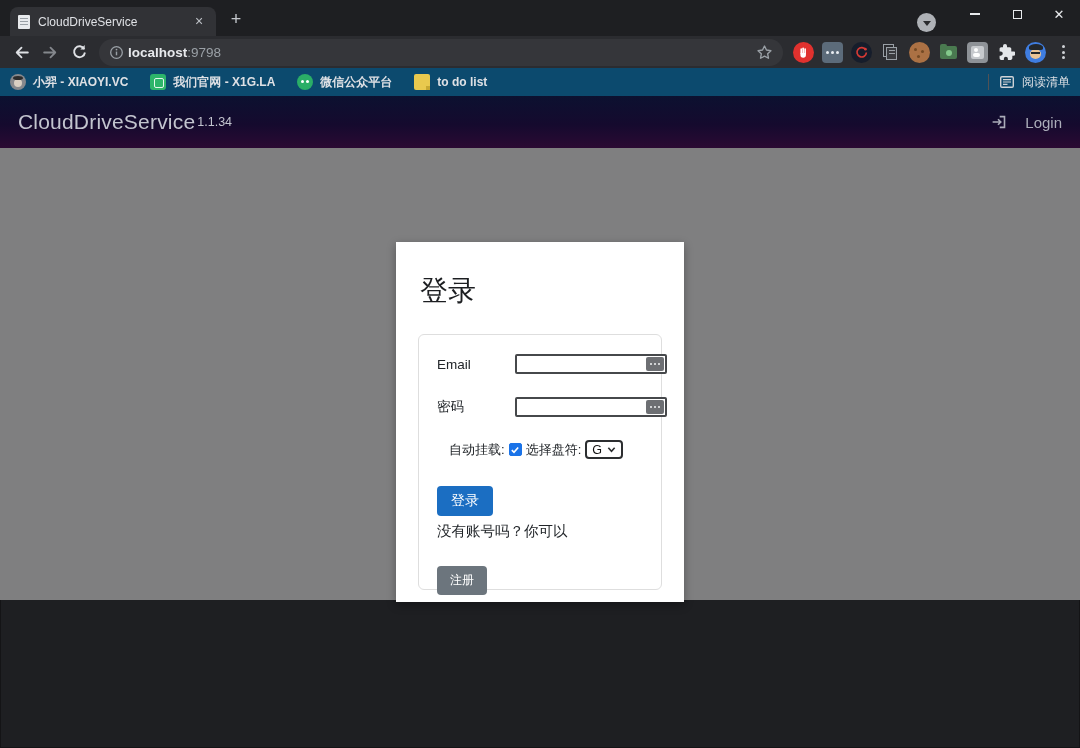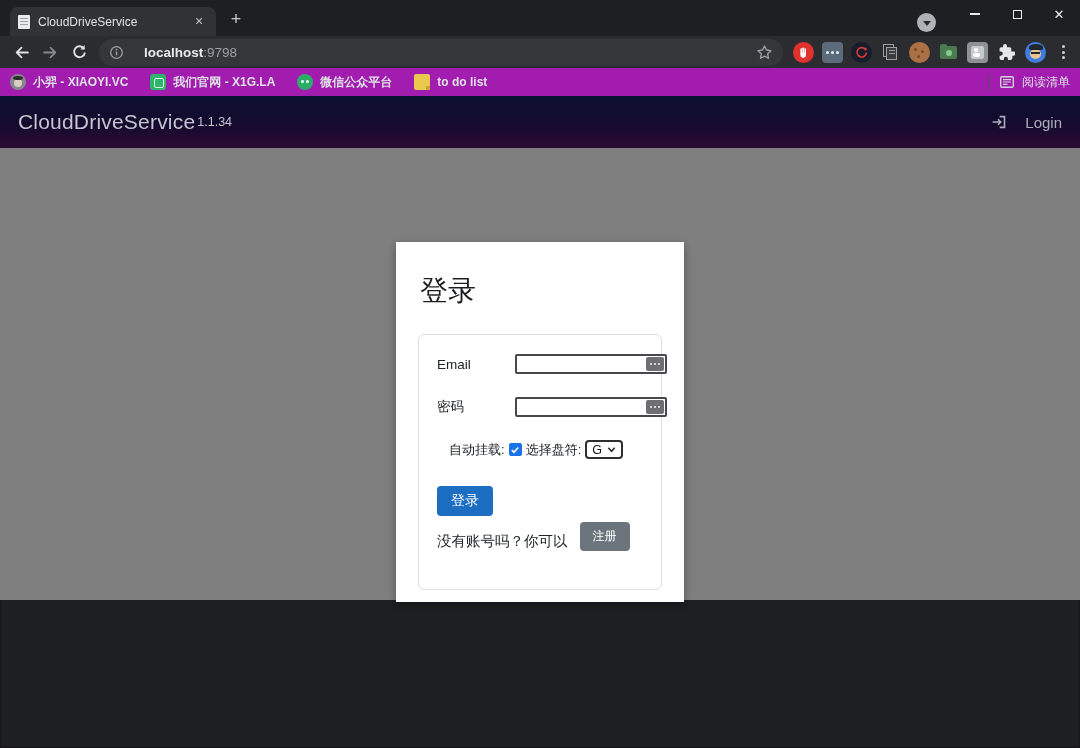--- a/index.html
+++ b/index.html
@@ -26,21 +26,21 @@
   .win-btn { width:42px; height:28px; display:flex; align-items:center; justify-content:center; color:#e8eaed; }
   .win-min-glyph { width:10px; height:1.5px; background:#e8eaed; }
   .win-max-glyph { width:9px; height:9px; border:1.2px solid #e8eaed; }
   .win-close-glyph { font-size:13px; line-height:1; }
 
   
   .toolbar { height:32px; background:#2b2c30; display:flex; align-items:center; padding:0 8px; }
   .nav-btn { width:26px; height:26px; display:flex; align-items:center; justify-content:center; margin-right:3px; border-radius:50%; }
   .omnibox { flex:1; height:27px; background:#35363a; border-radius:14px; display:flex; align-items:center;
           padding:0 10px; margin:0 6px 0 4px; }
-  .omni-host { color:#e8eaed; font-size:13.5px; font-weight:bold; margin-left:20px; }
+  .omni-host { color:#e8eaed; font-size:13.5px; font-weight:bold; margin-left:4px; }
   .omni-port { color:#9aa0a6; font-size:13.5px; }
   .omni-spacer { flex:1; }
   .ext-row { display:flex; align-items:center; }
   .ext { width:21px; height:21px; margin:0 4px; position:relative; display:flex; align-items:center; justify-content:center; }
   .ext-adguard { background:#e0312e; border-radius:50%; }
   .ext-dots { background:#5c6b7a; border-radius:4px; }
   .ext-dots .d3 { display:flex; gap:2px; }
   .ext-dots .d3 i { width:3px; height:3px; background:#e9edf2; border-radius:50%; }
   .ext-comet { background:#161d2b; border-radius:50%; }
   .ext-cookie { background:#ab7144; border-radius:50%; }
@@ -59,21 +59,21 @@
   .ext-image .inner i { position:absolute; left:3px; top:2.5px; width:4px; height:4px; border-radius:50%; background:#fdfdfd; }
   .ext-image .inner b { position:absolute; left:1.5px; top:7.5px; width:7px; height:4px; border-radius:2px; background:#fdfdfd; }
   .ext-avatar { background:#3f7de0; border-radius:50%; overflow:hidden; }
   .avatar-face { position:absolute; left:5px; top:7px; width:11px; height:10px; background:#eac394; border-radius:50%; }
   .avatar-hair { position:absolute; left:3.5px; top:2.5px; width:14px; height:6px; background:#23272b; border-radius:50% 50% 20% 20%; }
   .avatar-glass { position:absolute; left:6px; top:10px; width:9px; height:2px; background:#23272b; }
   .kebab { width:18px; height:22px; display:flex; flex-direction:column; align-items:center; justify-content:center; gap:2.5px; margin-left:4px; }
   .kebab i { width:3px; height:3px; border-radius:50%; background:#cfd2d6; }
 
   
-  .bookmarks { height:28px; background:#a21caf; display:flex; align-items:center; padding:0 10px;text-align:right; }
+  .bookmarks { height:28px; background:#0c4a6e; display:flex; align-items:center; padding:0 10px;text-align:right; }
   .bm { display:flex; align-items:center; margin-right:22px; }
   .bm-label { color:#dfe1e5; font-size:12px; margin-left:7px; font-weight:bold; }
   .bm-ico { width:16px; height:16px; border-radius:50%; position:relative; flex:0 0 auto; }
   .bm-ico-avatar { background:#87898d; overflow:hidden; }
   .bm-ico-avatar::after { content:""; position:absolute; left:4px; top:5px; width:8px; height:8px; border-radius:50%; background:#d9cfc2; }
   .bm-ico-avatar::before { content:""; position:absolute; left:3px; top:2px; width:10px; height:4px; border-radius:50%; background:#2c2c2c; z-index:1; }
   .bm-ico-site { background:#2db56a; border-radius:3px; }
   .bm-ico-site::after { content:""; position:absolute; left:4px; top:4px; width:8px; height:8px; border:1.5px solid #e3f7ec; border-radius:2px; }
   .bm-ico-wechat { background:#2aae67; }
   .bm-ico-wechat::after { content:""; position:absolute; left:4px; top:6px; width:3px; height:3px; border-radius:50%;
@@ -109,21 +109,21 @@
   .pm-badge i { width:2.5px; height:2.5px; background:#f2f3f4; border-radius:50%; }
   .cb-block { margin:3px 0 0 12px; font-size:13px; color:#212529; }
   .cb-line { display:flex; align-items:center; margin-bottom:5px; }
   .cb { width:13px; height:13px; border:1.5px solid #5f6163; border-radius:2px; background:#fff; margin-right:5px; flex:0 0 auto; }
   .cb-checked { width:13px; height:13px; border-radius:2px; background:#1a73e8; border:1.5px solid #1a73e8;
         margin:0 4px; display:flex; align-items:center; justify-content:center; flex:0 0 auto; }
   .drive-select { display:inline-flex; align-items:center; border:2px solid #2c2e30; border-radius:4px;
         background:#fff; padding:0 5px; height:19px; margin-left:4px; gap:5px; font-size:12.5px; color:#111; }
   .btn-primary { display:inline-block; margin:22px 0 0 0; background:#1b6ec2; color:#fff; border:none;
         border-radius:4px; font-size:14px; padding:6px 14px; font-family:inherit; }
-  .register-line { display:flex; align-items:flex-end; margin-top:6px; gap:12px; }
+  .register-line { display:flex; align-items:flex-start; margin-top:6px; gap:25px;flex-direction:column; }
   .register-text { font-size:14.5px; color:#212529; }
   .btn-secondary { display:inline-block; background:#6c757d; color:#fff; border:none; border-radius:4px;
         font-size:12px; padding:6px 13px; font-family:inherit; }
 </style>
 </head>
 <body>
 
 <div class="window">
 
   <div class="tabstrip">

